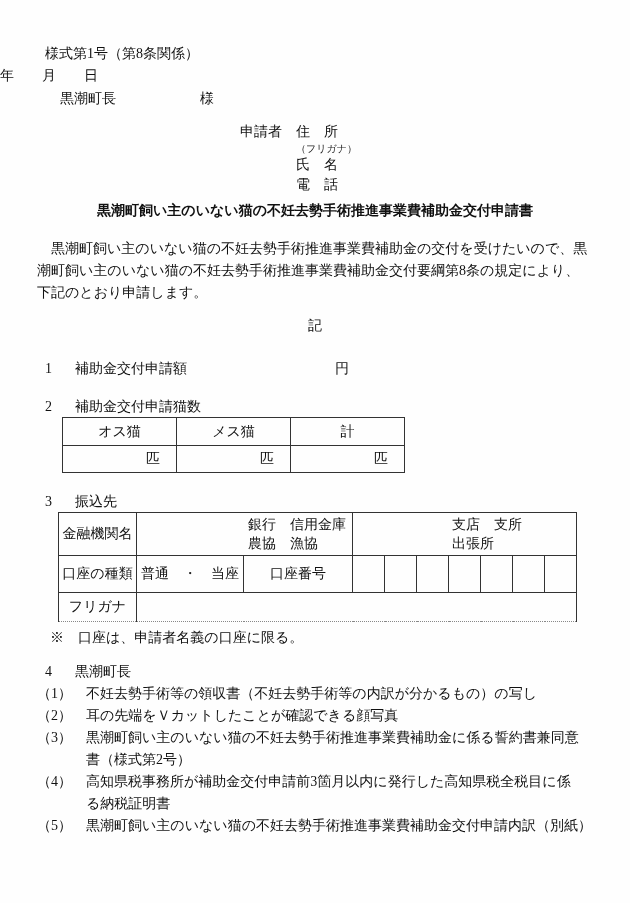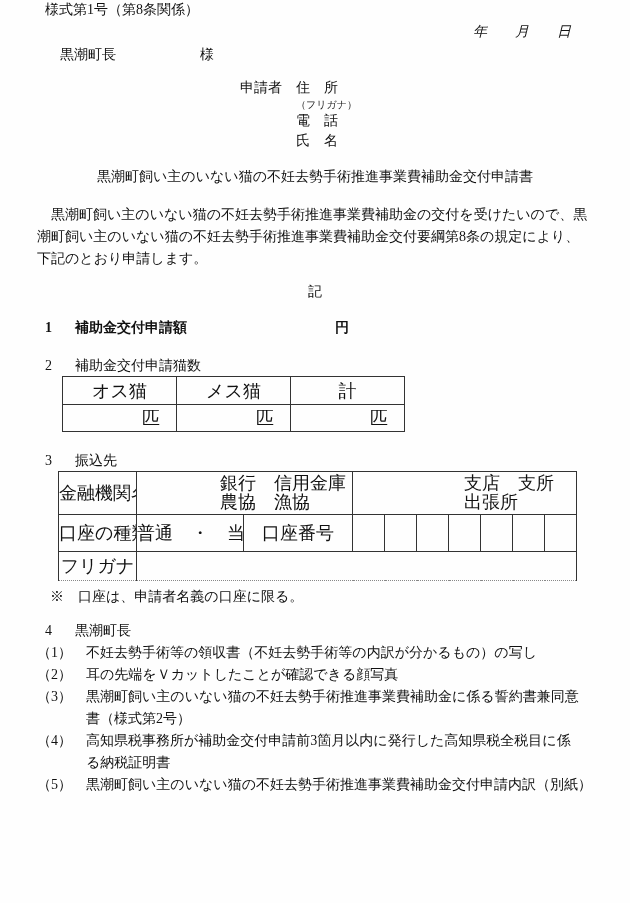--- a/index.html
+++ b/index.html
@@ -1,55 +1,55 @@
 <!DOCTYPE html>
 <html lang="ja"><head>
 <meta charset="utf-8">
 <style>
   html,body { margin:0; padding:0; background:#ffffff; }
   .page {
     width:630px; height:903px; box-sizing:border-box;
-    overflow:hidden; position:relative;
+    padding-top:44px; overflow:hidden; position:relative;
     background:#fefefe; color:#111;
     font-family:"Liberation Serif","DejaVu Serif",serif;
     font-size:14px; line-height:20px;
   }
   .form-number { margin-left:45px; }
-  .date-line { text-align:right; margin:2px 59px 0 0;font-style:italic; }
+  .date-line { margin:2px 59px 0 0; }
   .addressee-line { margin:3px 0 0 60px;font-family:Liberation Mono, monospace; }
   .addressee-line .honorific { margin-left:84px; }
   .applicant-block { margin:13px 0 0 240px; }
   .app-field { margin-left:14px; }
   .furigana { margin-left:56px; font-size:10px; line-height:13px; color:#222; }
   .app-indent { margin-left:56px; }
-  .doc-title { margin-top:16px; text-align:center; }
+  .doc-title { margin-top:6px; text-align:center;font-weight:bold; }
   .paragraph { margin:17px 37px 0 37px; line-height:22px; }
   .ki { margin-top:12px; text-align:center; }
   .sec-line { margin-left:45px; }
   .sec-label { margin-left:23px; }
-  .sec1 { margin-top:16px;font-weight:bold; }
+  .sec1 { margin-top:23px; }
   .sec1 .yen { margin-left:148px; }
   .sec2 { margin-top:18px; }
   .sec3 { margin-top:19px; }
   .sec4 { margin-top:14px; }
   table { border-collapse:collapse; table-layout:fixed; }
-  td { border:1px solid #333; padding:0; font-size:18px; vertical-align:middle; overflow:hidden; white-space:nowrap; }
+  td { border:1px solid #333; padding:0; font-size:14px; vertical-align:middle; overflow:hidden; white-space:nowrap; }
   .cat-table { margin-left:62px; width:339px; }
   .cat-table td { width:113px; height:27px; text-align:center; }
   .cat-table .unit-cell { text-align:right; padding-right:16px; box-sizing:border-box; }
   .bank-table { margin-left:58px; width:518px; }
   .bank-table .lbl { text-align:center; }
   .bank-table .r1 td { height:42px; }
   .bank-table .r2 td { height:36px; }
   .bank-table .r3 td { height:28px; border-bottom:1px dotted #888;margin-left:48px; }
   .bank-table .r4 td { height:36px; border-top:none; }
   .bank-types-cell, .branch-types-cell { text-align:right; }
   .two-line-blk { display:inline-block; text-align:left; line-height:19px; vertical-align:middle; }
   .bank-types-cell .two-line-blk { margin-right:6px; }
-  .branch-types-cell .two-line-blk { margin-right:22px; }
+  .branch-types-cell .two-line-blk { margin-right:54px; }
   .acct-type-cell, .acct-no-label-cell { text-align:center; }
   .bank-note { margin:6px 0 0 50px; }
   .bank-note .note-text { margin-left:14px; }
   .att-list { margin:1px 0 0 37px; line-height:22px; }
   .att-item { display:flex; }
   .att-no { width:49px; flex-shrink:0; }
   .att-text { flex:1; }
 </style>
 </head>
 <body>
@@ -62,22 +62,22 @@
 
   <div class="addressee-line">
     <span>黒潮町長</span><span class="honorific">様</span>
   </div>
 
   <div class="applicant-block">
     <div>
       <span>申請者</span><span class="app-field">住　所</span>
     </div>
     <div class="furigana">（フリガナ）</div>
+    <div class="app-indent">氏　名</div>
     <div class="app-indent">電　話</div>
-    <div class="app-indent">氏　名</div>
   </div>
 
   <div class="doc-title">黒潮町飼い主のいない猫の不妊去勢手術推進事業費補助金交付申請書</div>
 
   <div class="paragraph">
     <div>　黒潮町飼い主のいない猫の不妊去勢手術推進事業費補助金の交付を受けたいので、黒</div>
     <div>潮町飼い主のいない猫の不妊去勢手術推進事業費補助金交付要綱第8条の規定により、</div>
     <div>下記のとおり申請します。</div>
   </div>
 

